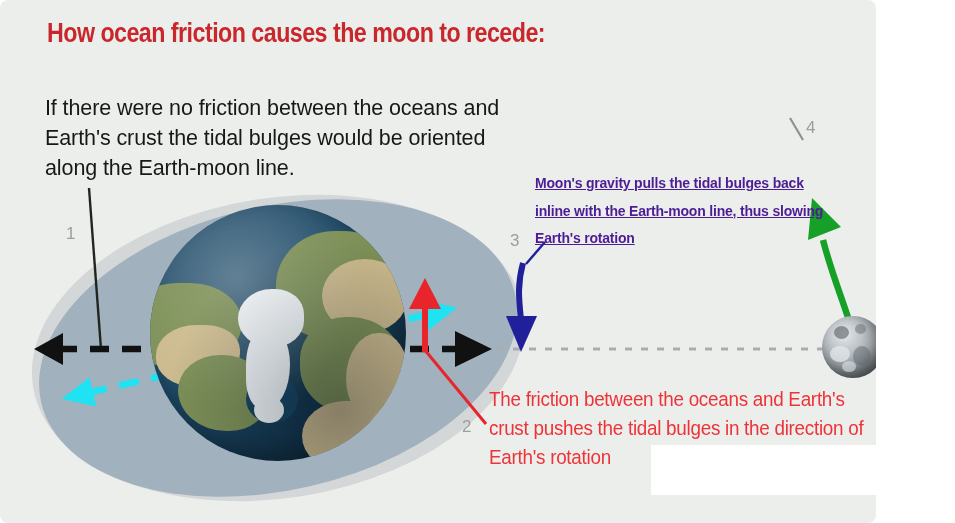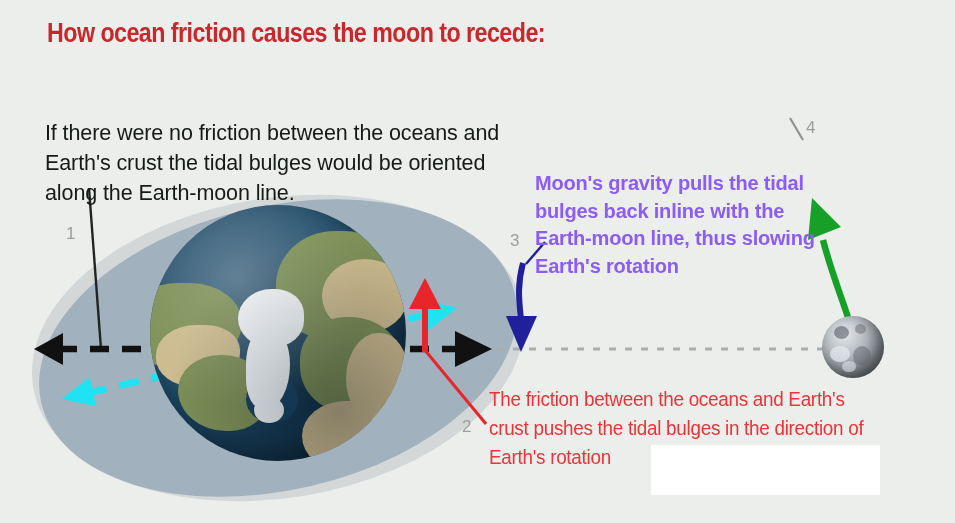--- a/index.html
+++ b/index.html
@@ -2,25 +2,26 @@
 <html><head>
 <meta charset="utf-8">
 <style>
   html, body {
     margin: 0;
     padding: 0;
     background: #ffffff;
   }
   #stage {
     position: relative;
-    width: 955px;
+    width: 876px;
     height: 523px;
     background: #eceeec;
     overflow: hidden;
     font-family: "Liberation Sans", sans-serif;
+    border-radius: 8px;
   }
   .abs { position: absolute; }
 
   
   #title {
     left: 47px;
     top: 18px;
     width: 520px;
     font-family: "Liberation Sans Narrow", "Liberation Sans", sans-serif;
     font-size: 27px;
@@ -34,44 +35,44 @@
 
   
   #intro {
     left: 45px;
     top: 93px;
     width: 492px;
     font-size: 21.5px;
     line-height: 30px;
     color: #161a16;
     letter-spacing: -0.1px;
-    margin-top: 25px;
   }
 
   
   #green-text {
     left: 556px;
     top: 16px;
     width: 340px;
     font-size: 20px;
     line-height: 27px;
     color: #1e8b35;
     letter-spacing: -0.1px;
   }
 
   
   #blue-text {
     left: 535px;
     top: 170px;
     width: 300px;
-    font-size: 20px;
+    font-size: 14px;
     line-height: 27.5px;
     font-weight: bold;
-    color: #8b5cf6;
+    color: #4c1d95;
     letter-spacing: -0.2px;
+    text-decoration: underline;
   }
 
   
   #red-text {
     left: 489px;
     top: 384px;
     width: 410px;
     font-family: "Liberation Sans Narrow", "Liberation Sans", sans-serif;
     font-size: 20.5px;
     line-height: 29px;

